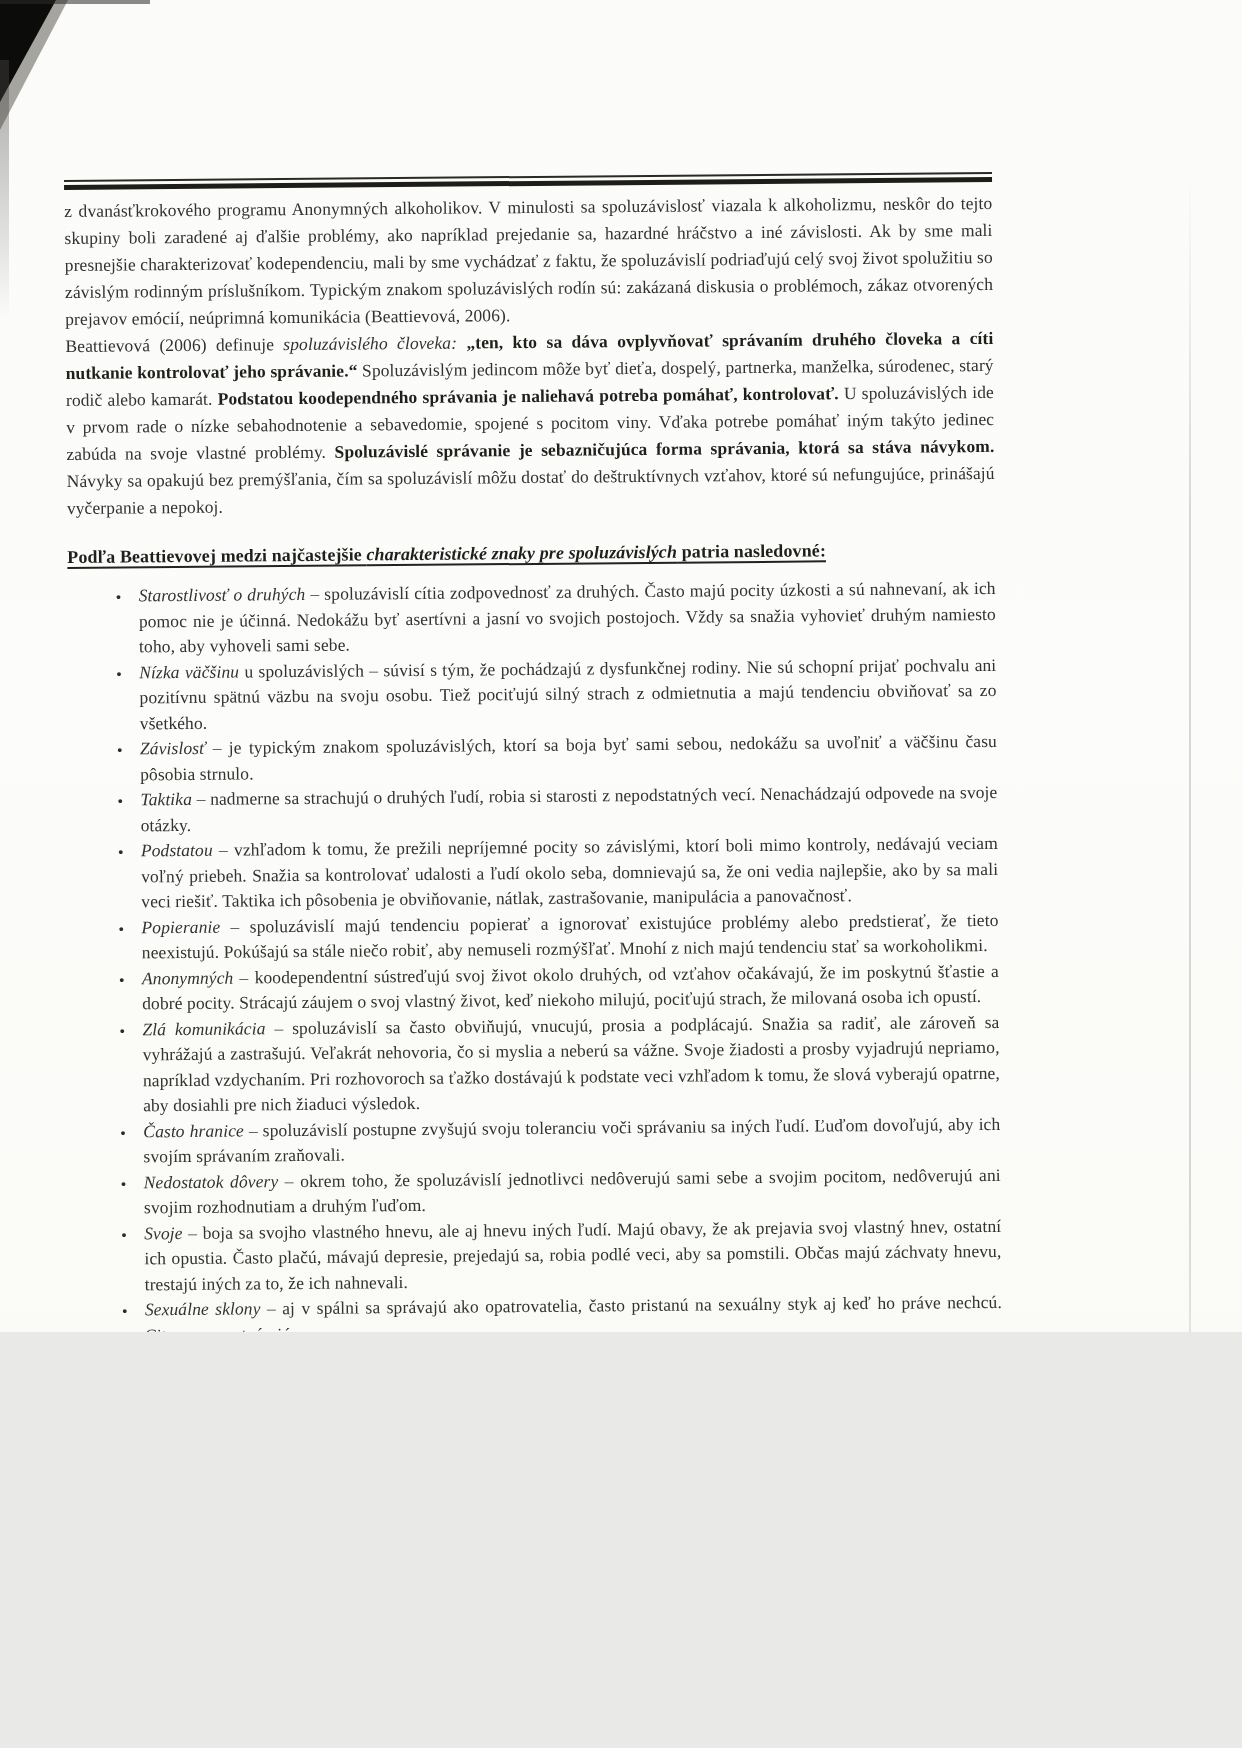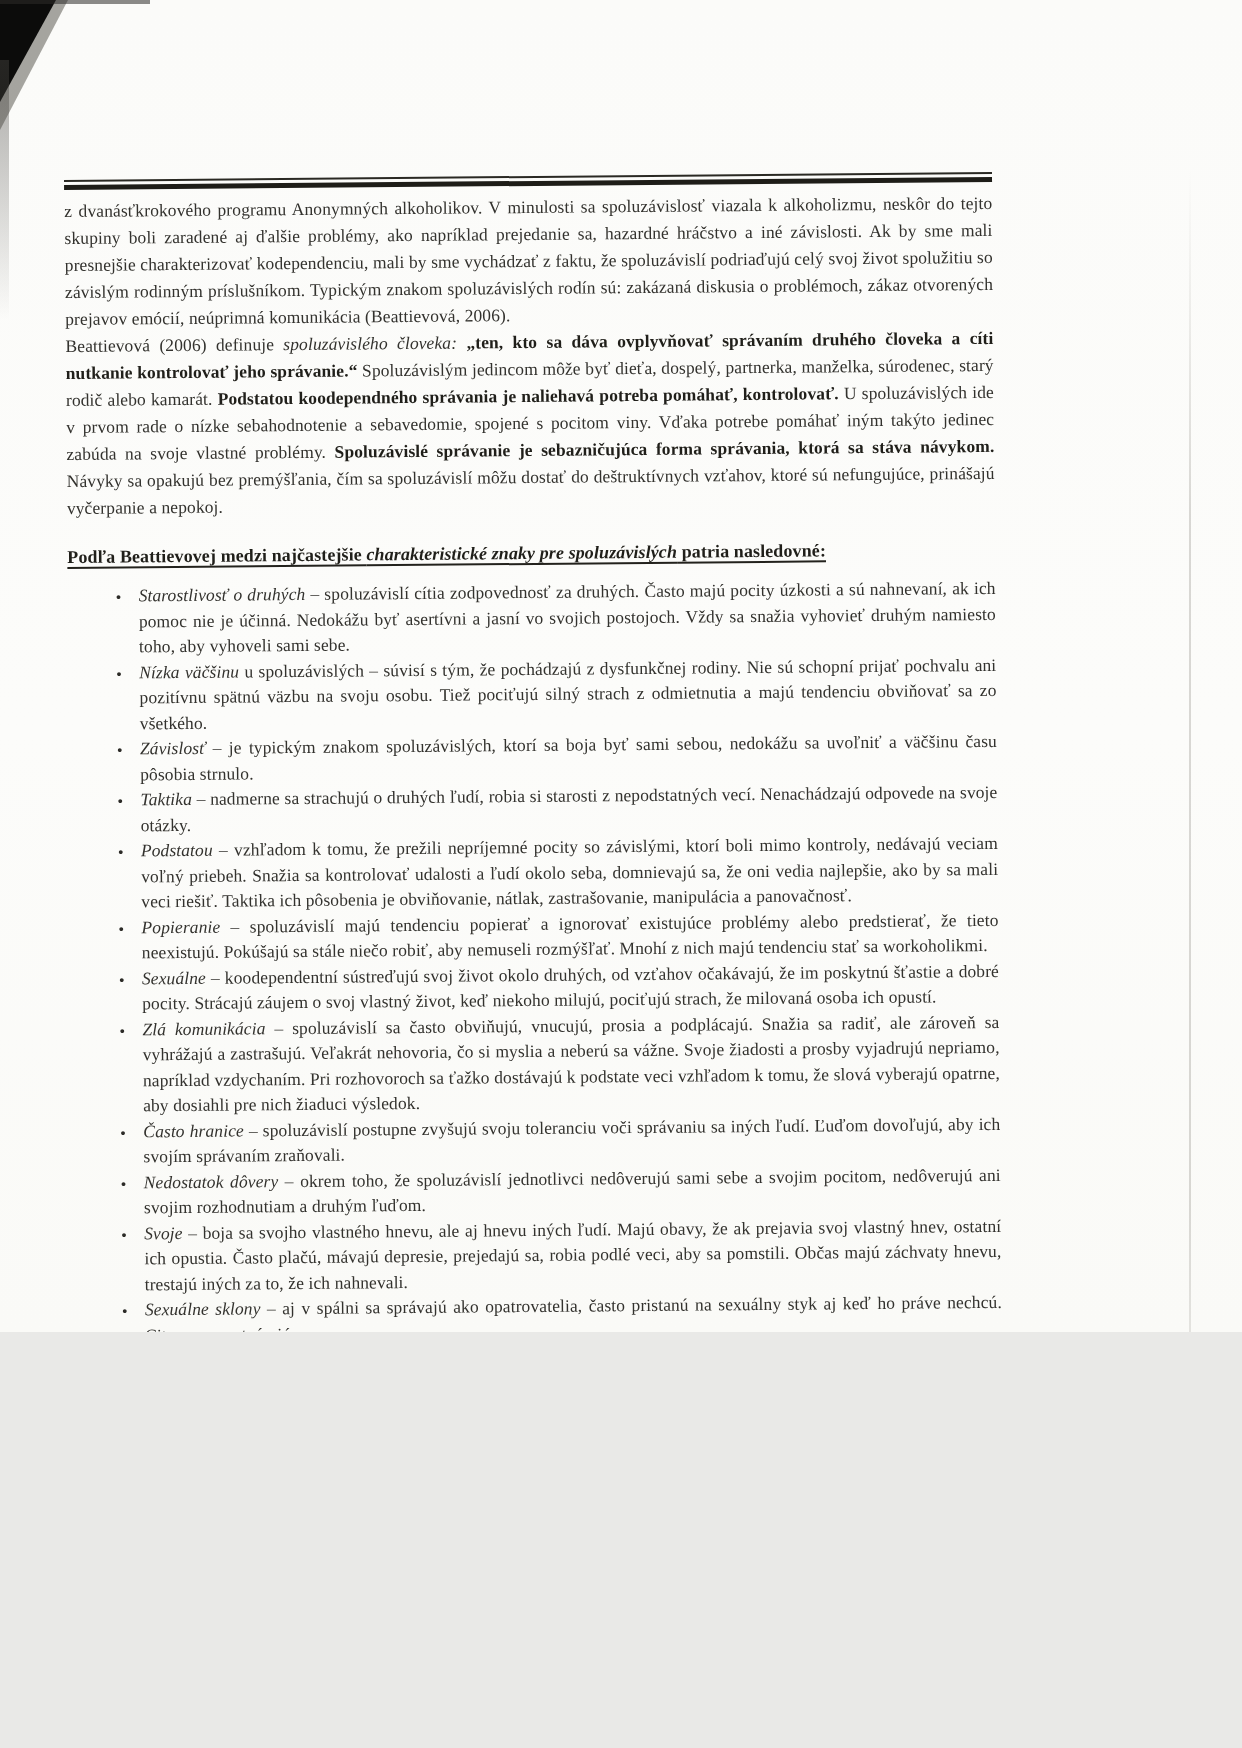--- a/index.html
+++ b/index.html
@@ -117,21 +117,21 @@
 
     <h2 class="heading"><span class="seg-bold">Podľa Beattievovej medzi najčastejšie </span><span class="seg-bold-italic">charakteristické znaky pre spoluzávislých</span><span class="seg-bold"> patria nasledovné:</span></h2>
 
     <ul class="bullets" id="bullet-list">
         <li><span class="term">Starostlivosť o druhých</span><span> – spoluzávislí cítia zodpovednosť za druhých. Často majú pocity úzkosti a sú nahnevaní, ak ich pomoc nie je účinná. Nedokážu byť asertívni a jasní vo svojich postojoch. Vždy sa snažia vyhovieť druhým namiesto toho, aby vyhoveli sami sebe.</span></li>
         <li><span class="term">Nízka väčšinu</span><span> u spoluzávislých – súvisí s tým, že pochádzajú z dysfunkčnej rodiny. Nie sú schopní prijať pochvalu ani pozitívnu spätnú väzbu na svoju osobu. Tiež pociťujú silný strach z odmietnutia a majú tendenciu obviňovať sa zo všetkého.</span></li>
         <li><span class="term">Závislosť</span><span> – je typickým znakom spoluzávislých, ktorí sa boja byť sami sebou, nedokážu sa uvoľniť a väčšinu času pôsobia strnulo.</span></li>
         <li><span class="term">Taktika</span><span> – nadmerne sa strachujú o druhých ľudí, robia si starosti z nepodstatných vecí. Nenachádzajú odpovede na svoje otázky.</span></li>
         <li><span class="term">Podstatou</span><span> – vzhľadom k tomu, že prežili nepríjemné pocity so závislými, ktorí boli mimo kontroly, nedávajú veciam voľný priebeh. Snažia sa kontrolovať udalosti a ľudí okolo seba, domnievajú sa, že oni vedia najlepšie, ako by sa mali veci riešiť. Taktika ich pôsobenia je obviňovanie, nátlak, zastrašovanie, manipulácia a panovačnosť.</span></li>
         <li><span class="term">Popieranie</span><span> – spoluzávislí majú tendenciu popierať a ignorovať existujúce problémy alebo predstierať, že tieto neexistujú. Pokúšajú sa stále niečo robiť, aby nemuseli rozmýšľať. Mnohí z nich majú tendenciu stať sa workoholikmi.</span></li>
-        <li><span class="term">Sexuálne</span><span> – koodependentní sústreďujú svoj život okolo druhých, od vzťahov očakávajú, že im poskytnú šťastie a dobré pocity. Strácajú záujem o svoj vlastný život, keď niekoho milujú, pociťujú strach, že milovaná osoba ich opustí.</span></li>
+        <li><span class="term">Anonymných</span><span> – koodependentní sústreďujú svoj život okolo druhých, od vzťahov očakávajú, že im poskytnú šťastie a dobré pocity. Strácajú záujem o svoj vlastný život, keď niekoho milujú, pociťujú strach, že milovaná osoba ich opustí.</span></li>
         <li><span class="term">Zlá komunikácia</span><span> – spoluzávislí sa často obviňujú, vnucujú, prosia a podplácajú. Snažia sa radiť, ale zároveň sa vyhrážajú a zastrašujú. Veľakrát nehovoria, čo si myslia a neberú sa vážne. Svoje žiadosti a prosby vyjadrujú nepriamo, napríklad vzdychaním. Pri rozhovoroch sa ťažko dostávajú k podstate veci vzhľadom k tomu, že slová vyberajú opatrne, aby dosiahli pre nich žiaduci výsledok.</span></li>
         <li><span class="term">Často hranice</span><span> – spoluzávislí postupne zvyšujú svoju toleranciu voči správaniu sa iných ľudí. Ľuďom dovoľujú, aby ich svojím správaním zraňovali.</span></li>
         <li><span class="term">Nedostatok dôvery</span><span> – okrem toho, že spoluzávislí jednotlivci nedôverujú sami sebe a svojim pocitom, nedôverujú ani svojim rozhodnutiam a druhým ľuďom.</span></li>
         <li><span class="term">Svoje</span><span> – boja sa svojho vlastného hnevu, ale aj hnevu iných ľudí. Majú obavy, že ak prejavia svoj vlastný hnev, ostatní ich opustia. Často plačú, mávajú depresie, prejedajú sa, robia podlé veci, aby sa pomstili. Občas majú záchvaty hnevu, trestajú iných za to, že ich nahnevali.</span></li>
         <li><span class="term">Sexuálne sklony</span><span> – aj v spálni sa správajú ako opatrovatelia, často pristanú na sexuálny styk aj keď ho práve nechcú. Citovo sa uzatvárajú.</span></li>
       </ul>
 
   </div>
 </div>
 

